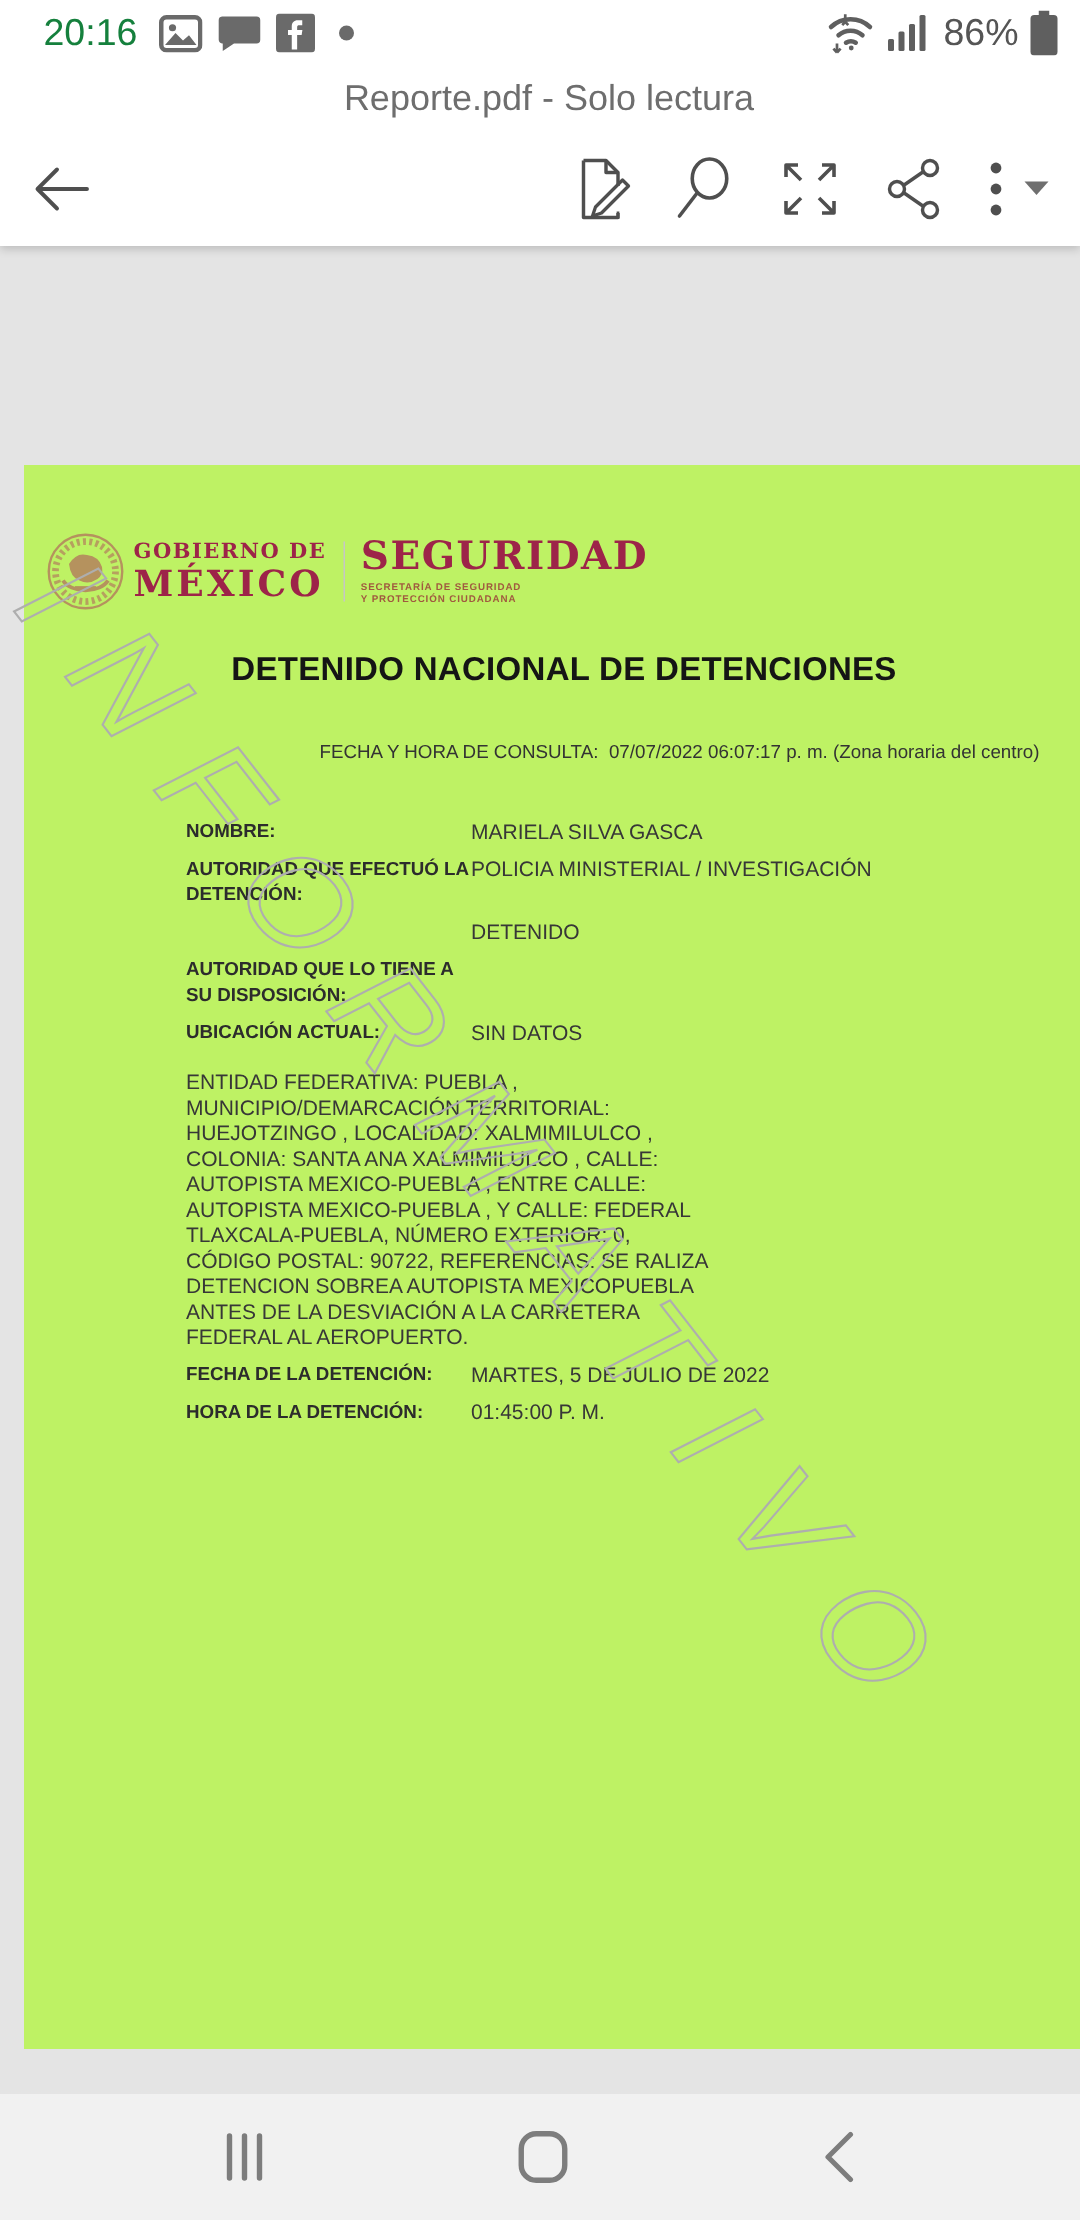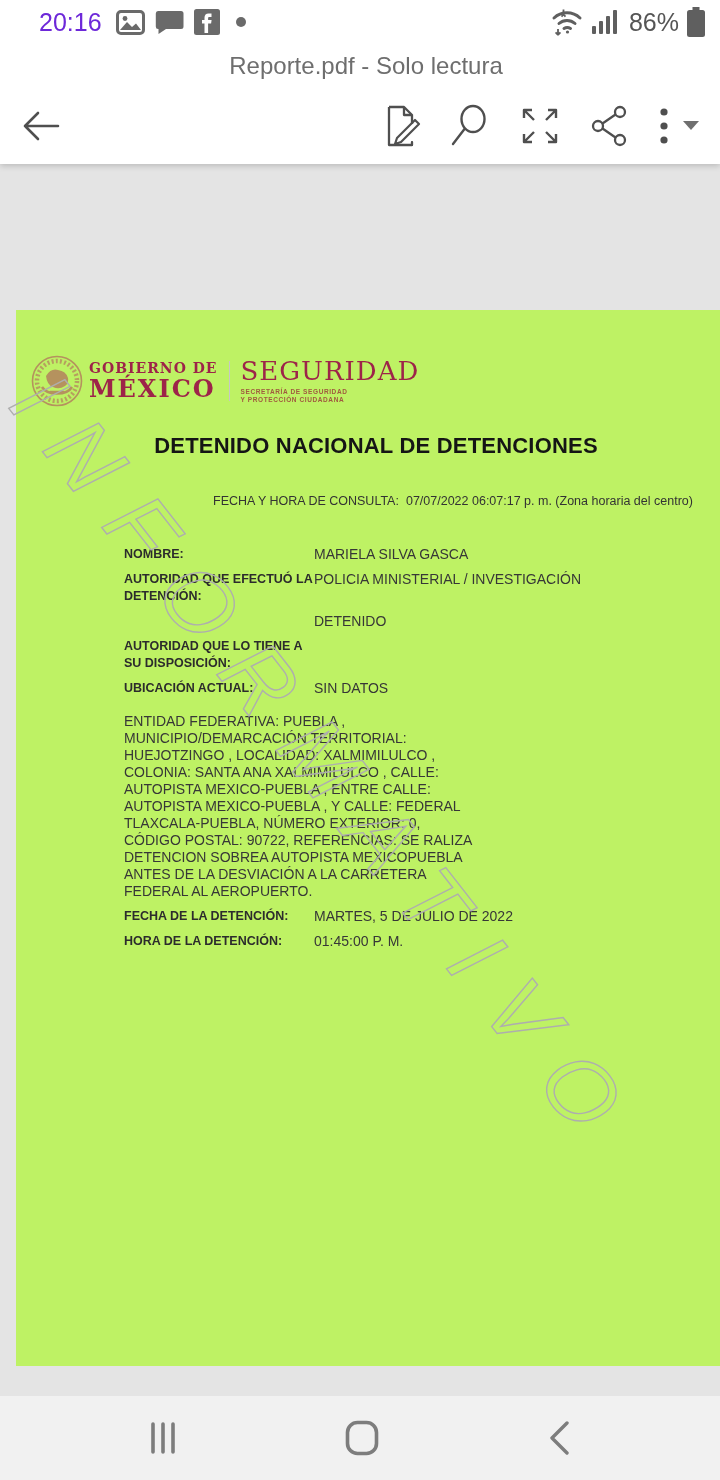--- a/index.html
+++ b/index.html
@@ -11,21 +11,21 @@
   }
   
   .top-chrome{
     position:absolute;top:0;left:0;width:720px;height:164px;background:#fff;
     box-shadow:0 2px 6px rgba(0,0,0,.18);z-index:20;
   }
   .status-bar{
     position:absolute;top:0;left:0;right:0;height:44px;
     display:flex;align-items:center;padding:0 14px;color:#5d5d5d;
   }
-  .status-time{font-size:25px;color:#6d28d9;margin-right:14px;margin-left:25px;}
+  .status-time{font-size:25px;color:#15803d;margin-right:14px;margin-left:15px;}
   .notif-icons{display:flex;align-items:center;gap:10px;}
   .notif-dot{width:10px;height:10px;border-radius:50%;background:#6a6a6a;margin-left:6px;}
   .sb-spacer{flex:1;}
   .sb-right{display:flex;align-items:center;gap:7px;justify-content:flex-end;}
   .battery-pct{font-size:25px;color:#555;}
   
   .app-title-row{
     position:absolute;top:44px;left:0;right:0;height:44px;
     display:flex;align-items:center;justify-content:center;margin-left:12px;
   }
@@ -41,21 +41,21 @@
   
   .viewer{position:absolute;top:164px;left:0;width:720px;height:1232px;background:var(--viewer-bg,#e4e4e4);}
   .pdf-page{position:absolute;top:146px;left:16px;width:720px;height:1056px;background:#bef264;}
   
   .doc-header{position:absolute;top:44px;left:14px;display:flex;align-items:center;}
   .gob-block{margin-left:5px;color:var(--maroon,#9d2449);font-family:"DejaVu Serif",serif;font-weight:bold;line-height:1;}
   .gob-l1{font-size:14px;letter-spacing:1px;}
   .gob-l2{font-size:24px;letter-spacing:2px;margin-top:2px;}
   .hdr-divider{width:1px;height:40px;background:#c6c6c6;margin:0 11px;}
   .seg-block{line-height:1;}
-  .seg-name{font-family:"DejaVu Serif",serif;font-weight:normal;font-size:26px;color:var(--maroon,#9d2449);letter-spacing:1px;}
+  .seg-name{font-family:"DejaVu Serif",serif;font-weight:bold;font-size:26px;color:var(--maroon,#9d2449);letter-spacing:1px;}
   .seg-sub{margin-top:4px;font-size:6.5px;font-weight:bold;color:var(--logo-brown,#a05a3f);letter-spacing:.6px;line-height:8px;}
   
   .doc-title{position:absolute;top:123px;left:0;right:0;text-align:center;
     font-size:22px;font-weight:bold;color:#151515;letter-spacing:.2px;}
   .doc-consulta{position:absolute;top:184px;left:197px;font-size:12.5px;color:#333;}
   .doc-consulta .cv{margin-left:7px;}
   .doc-fields{position:absolute;top:236px;left:108px;width:590px;}
   .frow{display:flex;margin-bottom:8px;}
   .flabel{width:190px;flex:0 0 190px;font-weight:bold;font-size:12.5px;line-height:17px;color:#2c2c2c;}
   .fvalue{width:356px;font-size:14px;line-height:17px;color:#373737;}

